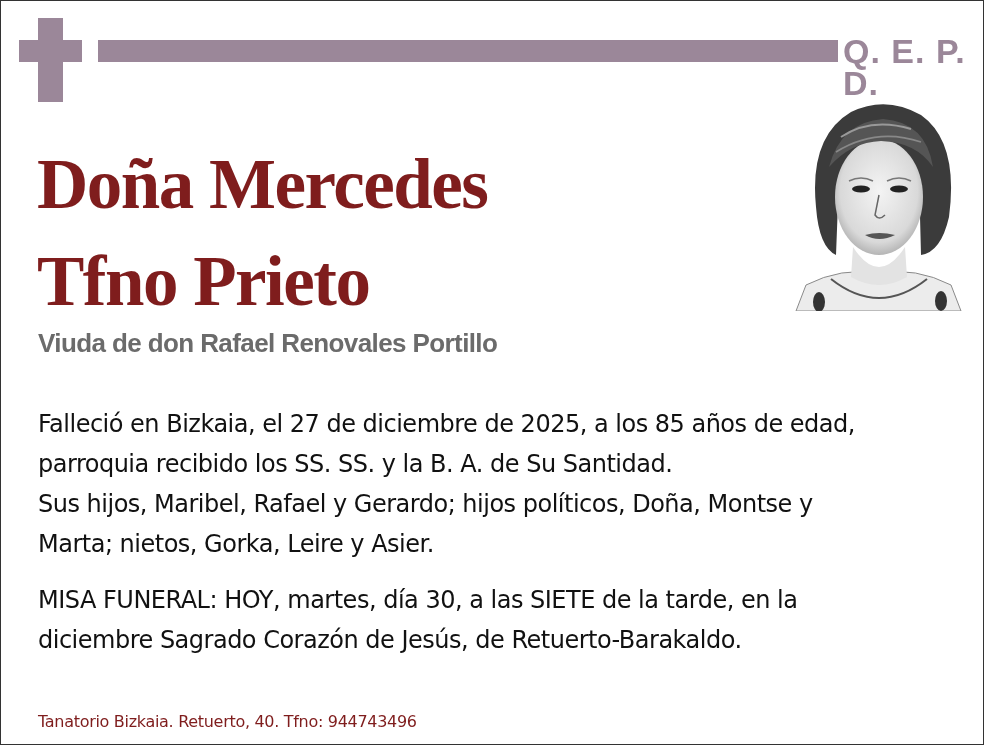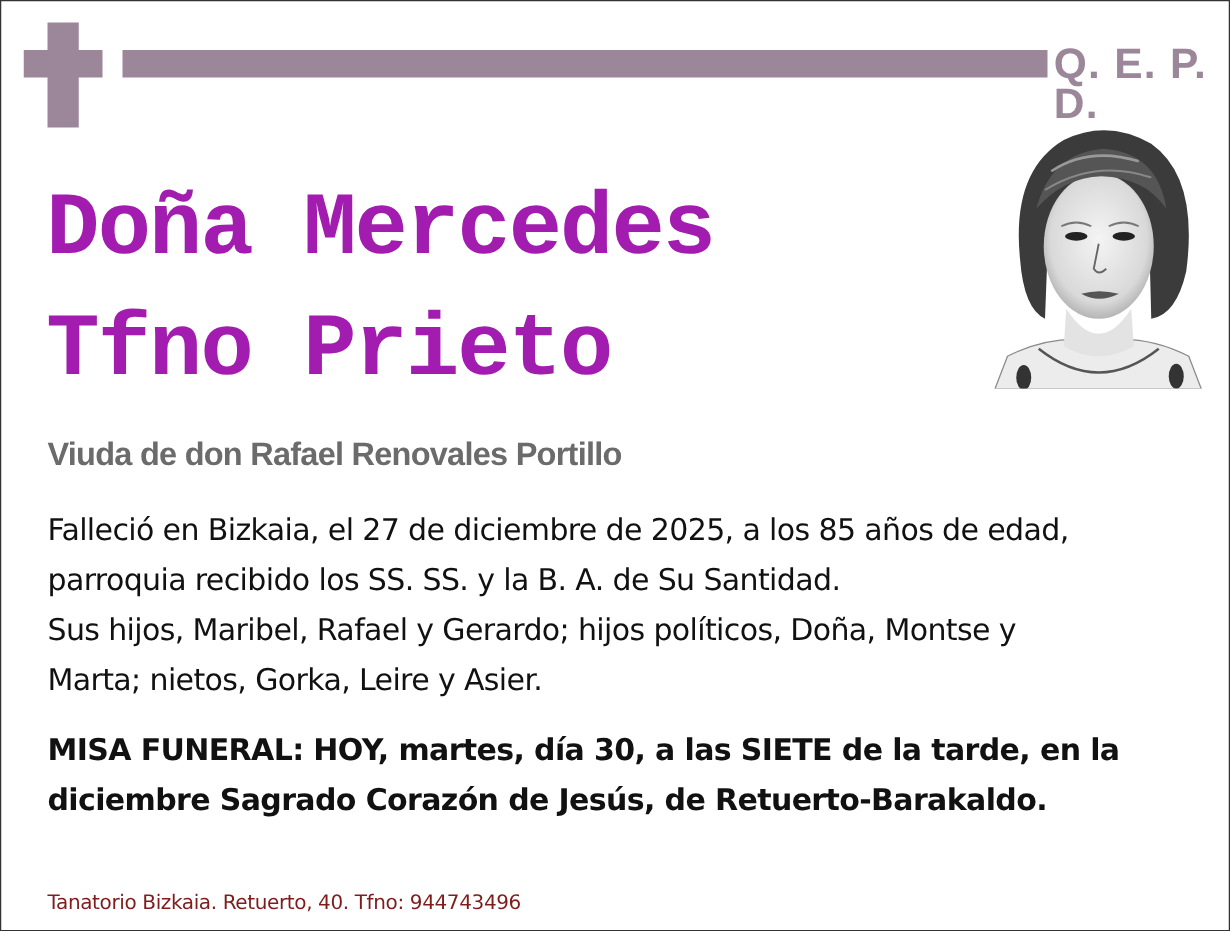--- a/index.html
+++ b/index.html
@@ -3,26 +3,26 @@
 <meta charset="utf-8">
 <style>
   html, body { margin: 0; padding: 0; background: #ffffff; }
   body { width: 984px; height: 745px; position: relative; overflow: hidden; font-family: "Liberation Sans", "DejaVu Sans", sans-serif; color: #111; }
   .frame { position: absolute; left: 0; top: 0; width: 982px; height: 743px; border: 1px solid #333; background: #fff; }
   .cross-v { position: absolute; left: 37px; top: 17px; width: 25px; height: 84px; background: #9b8799; }
   .cross-h { position: absolute; left: 18px; top: 39px; width: 63px; height: 22px; background: #9b8799; }
   .bar { position: absolute; left: 97px; top: 39px; width: 740px; height: 22px; background: #9b8799; }
   .qepd { position: absolute; left: 842px; top: 34px; font-family: "Liberation Sans", sans-serif; font-weight: bold; font-size: 34px; color: #9b8799; letter-spacing: 1px; line-height: 32px; }
   .photo { position: absolute; left: 790px; top: 96px; width: 175px; height: 214px; background: #fff; overflow: hidden; }
-  .name { position: absolute; left: 36px; top: 135px; font-family: Liberation Mono, monospace; font-weight: bold; font-size: 71px; line-height: 97px; color: #a21caf; letter-spacing: -1.5px; }
-  .subtitle { position: absolute; left: 37px; top: 344px; font-family: "Liberation Sans", sans-serif; font-weight: bold; font-size: 26px; color: #6b6b6b; letter-spacing: -0.6px; line-height: 36px; }
+  .name { position: absolute; left: 36px; top: 135px; font-family: Liberation Serif, serif; font-weight: bold; font-size: 71px; line-height: 97px; color: #7f1d1d; letter-spacing: -1.5px; }
+  .subtitle { position: absolute; left: 37px; top: 324px; font-family: "Liberation Sans", sans-serif; font-weight: bold; font-size: 26px; color: #6b6b6b; letter-spacing: -0.6px; line-height: 36px; }
   .para { position: absolute; left: 37px; font-family: "DejaVu Sans", sans-serif; font-size: 24px; line-height: 40px; color: #111; letter-spacing: -0.5px; width: 920px; }
   .p1 { top: 403px; }
   .p2 { top: 483px; }
-  .p3 { top: 579px; font-weight: bold; }
+  .p3 { top: 579px; font-weight: normal; }
   .footer { position: absolute; left: 37px; top: 710px; font-family: "DejaVu Sans", sans-serif; font-size: 16px; line-height: 22px; color: #7f1d1d; letter-spacing: -0.3px; }
 </style>
 </head>
 <body>
 
 <div class="frame">
   <div class="cross-v"></div>
   <div class="cross-h"></div>
   <div class="bar"></div>
   <div class="qepd">Q. E. P. D.</div>

